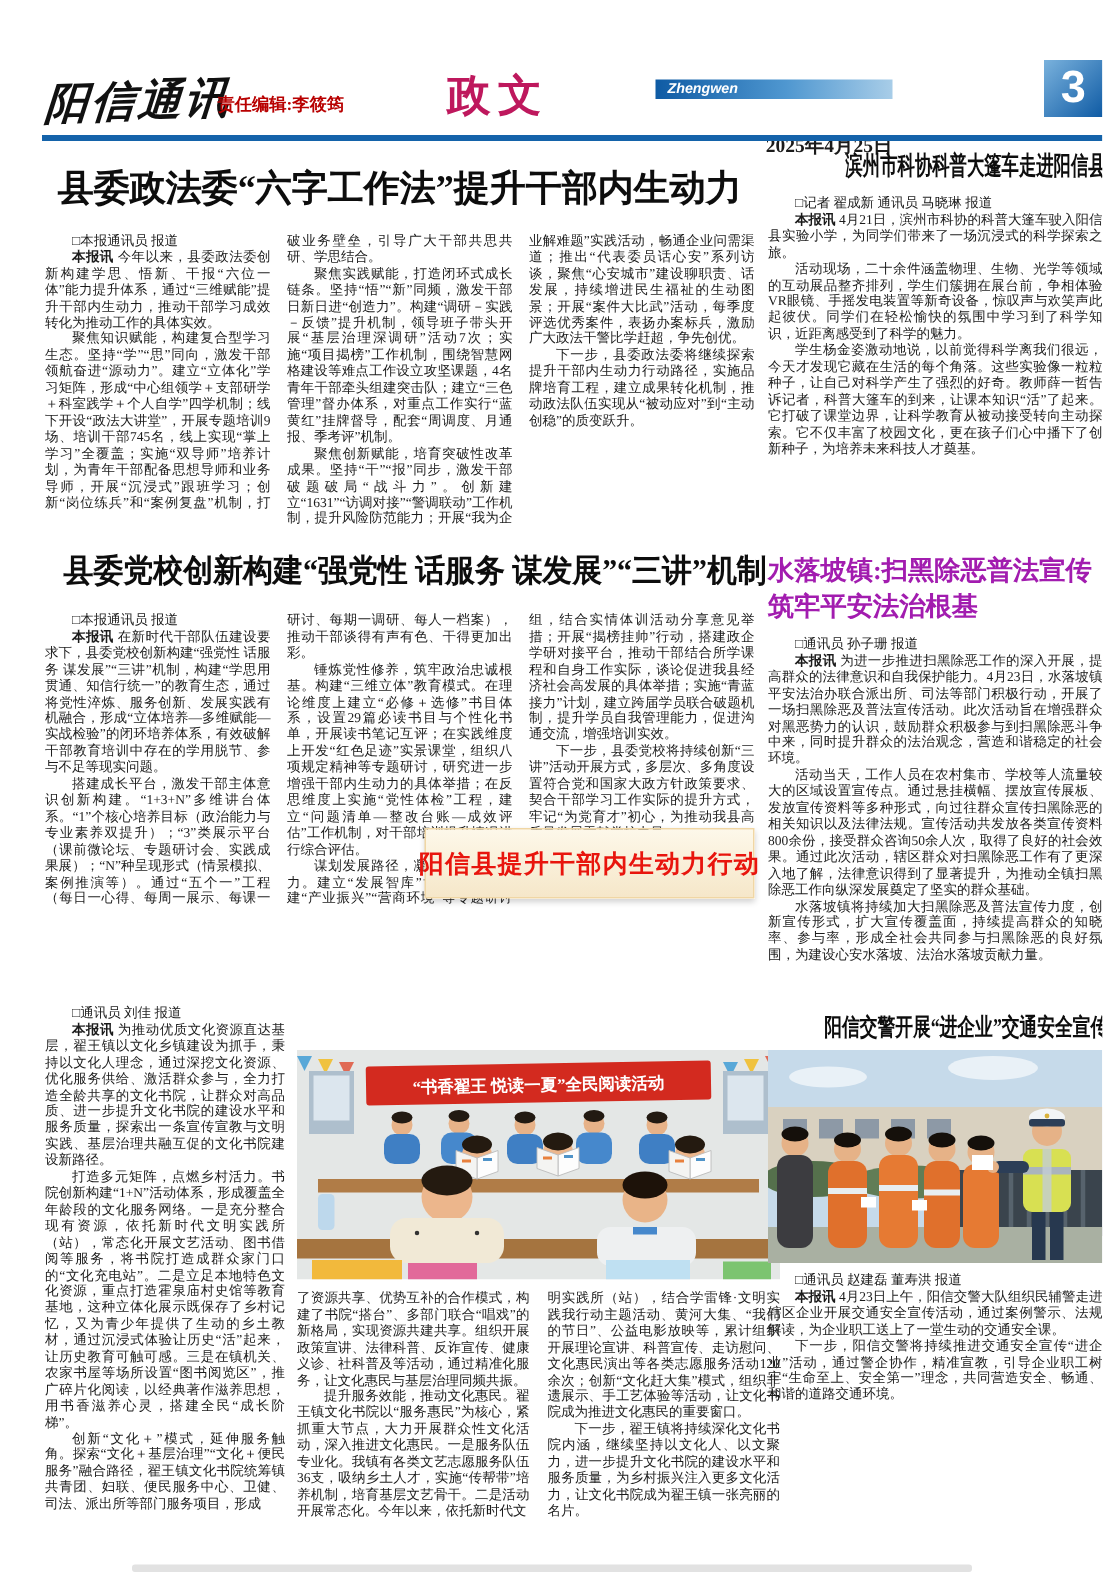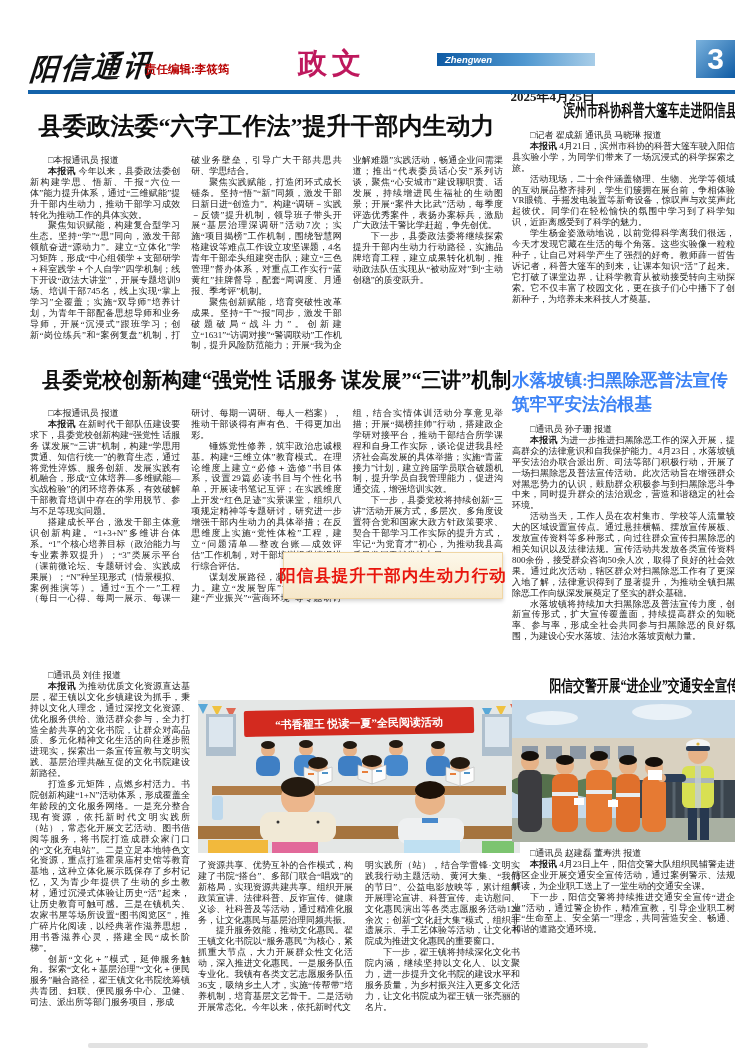--- a/index.html
+++ b/index.html
@@ -87,36 +87,36 @@
       <p><b class="lede">本报讯</b> <span>在新时代干部队伍建设要求下，县委党校创新构建“强党性 话服务 谋发展”“三讲”机制，构建“学思用贯通、知信行统一”的教育生态，通过将党性淬炼、服务创新、发展实践有机融合，形成“立体培养—多维赋能—实战检验”的闭环培养体系，有效破解干部教育培训中存在的学用脱节、参与不足等现实问题。</span></p>
       <p>搭建成长平台，激发干部主体意识创新构建。“1+3+N”多维讲台体系。“1”个核心培养目标（政治能力与专业素养双提升）；“3”类展示平台（课前微论坛、专题研讨会、实践成果展）；“N”种呈现形式（情景模拟、案例推演等）。通过“五个一”工程（每日一心得、每周一展示、每课一研讨、每期一调研、每人一档案），推动干部谈得有声有色、干得更加出彩。</p>
       <p>锤炼党性修养，筑牢政治忠诚根基。构建“三维立体”教育模式。在理论维度上建立“必修＋选修”书目体系，设置29篇必读书目与个性化书单，开展读书笔记互评；在实践维度上开发“红色足迹”实景课堂，组织八项规定精神等专题研讨，研究进一步增强干部内生动力的具体举措；在反思维度上实施“党性体检”工程，建立“问题清单—整改台账—成效评估”工作机制，对干部培训提升情况进行综合评估。</p>
       <p>谋划发展路径，凝聚改革攻坚合力。建立“发展智库”协同机制。组建“产业振兴”“营商环境”等专题研讨组，结合实情体训活动分享意见举措；开展“揭榜挂帅”行动，搭建政企学研对接平台，推动干部结合所学课程和自身工作实际，谈论促进我县经济社会高发展的具体举措；实施“青蓝接力”计划，建立跨届学员联合破题机制，提升学员自我管理能力，促进沟通交流，增强培训实效。</p>
       <p>下一步，县委党校将持续创新“三讲”活动开展方式，多层次、多角度设置符合党和国家大政方针政策要求、契合干部学习工作实际的提升方式，牢记“为党育才”初心，为推动我县高质量发展贡献党校力量。</p>
     </div>
     <div class="abs promo" style="left:253px;top:192px;width:218px;height:45px;">阳信县提升干部内生动力行动</div>
   </section>
 
   <section class="abs" style="left:512px;top:368px;width:223px;">
-    <div style="font-weight:900;font-size:17.5px;line-height:24px;color:#3b82f6;">
+    <div style="font-weight:900;font-size:17.5px;line-height:24px;color:#a21caf;">
       <div>水落坡镇:扫黑除恶普法宣传</div>
       <div>筑牢平安法治根基</div>
     </div>
     <div class="body-txt clip" style="margin-top:8px;height:238px;">
       <p class="byline">□通讯员 孙子珊 报道</p>
       <p><b class="lede">本报讯</b> <span>为进一步推进扫黑除恶工作的深入开展，提高群众的法律意识和自我保护能力。4月23日，水落坡镇平安法治办联合派出所、司法等部门积极行动，开展了一场扫黑除恶及普法宣传活动。此次活动旨在增强群众对黑恶势力的认识，鼓励群众积极参与到扫黑除恶斗争中来，同时提升群众的法治观念，营造和谐稳定的社会环境。</span></p>
       <p>活动当天，工作人员在农村集市、学校等人流量较大的区域设置宣传点。通过悬挂横幅、摆放宣传展板、发放宣传资料等多种形式，向过往群众宣传扫黑除恶的相关知识以及法律法规。宣传活动共发放各类宣传资料800余份，接受群众咨询50余人次，取得了良好的社会效果。通过此次活动，辖区群众对扫黑除恶工作有了更深入地了解，法律意识得到了显著提升，为推动全镇扫黑除恶工作向纵深发展奠定了坚实的群众基础。</p>
       <p>水落坡镇将持续加大扫黑除恶及普法宣传力度，创新宣传形式，扩大宣传覆盖面，持续提高群众的知晓率、参与率，形成全社会共同参与扫黑除恶的良好氛围，为建设心安水落坡、法治水落坡贡献力量。</p>
     </div>
   </section>
 
 
   <div class="abs body-txt clip" style="left:30px;top:670px;width:160px;height:376px;">
     <p class="byline">□通讯员 刘佳 报道</p>
-    <p><b class="lede">本报讯</b> <span>为推动优质文化资源直达基层，翟王镇以文化乡镇建设为抓手，秉持以文化人理念，通过深挖文化资源、优化服务供给、激活群众参与，全力打造全龄共享的文化书院，让群众对高品质、多元化精神文化生活的向往逐步照进现实，探索出一条宣传宣教与文明实践、基层治理共融互促的文化书院建设新路径。</span></p>
+    <p><b class="lede">本报讯</b> <span>为推动优质文化资源直达基层，翟王镇以文化乡镇建设为抓手，秉持以文化人理念，通过深挖文化资源、优化服务供给、激活群众参与，全力打造全龄共享的文化书院，让群众对高品质、进一步提升文化书院的建设水平和服务质量，探索出一条宣传宣教与文明实践、基层治理共融互促的文化书院建设新路径。</span></p>
     <p>打造多元矩阵，点燃乡村活力。书院创新构建“1+N”活动体系，形成覆盖全年龄段的文化服务网络。一是充分整合现有资源，依托新时代文明实践所（站），常态化开展文艺活动、图书借阅等服务，将书院打造成群众家门口的“文化充电站”。二是立足本地特色文化资源，重点打造霍泉庙村史馆等教育基地，这种立体化展示既保存了乡村记忆，又为青少年提供了生动的乡土教材，通过沉浸式体验让历史“活”起来，让历史教育可触可感。三是在镇机关、农家书屋等场所设置“图书阅览区”，推广碎片化阅读，以经典著作滋养思想，用书香滋养心灵，搭建全民“成长阶梯”。</p>
     <p>创新“文化＋”模式，延伸服务触角。探索“文化＋基层治理”“文化＋便民服务”融合路径，翟王镇文化书院统筹镇共青团、妇联、便民服务中心、卫健、司法、派出所等部门服务项目，形成</p>
   </div>
 
   <svg class="abs photo" style="left:198px;top:700px;" width="322" height="153" viewBox="0 0 322 153">
     <defs>
       <g id="book">
         <path d="M0 0 L14 -5 V9 L0 14 Z" fill="#fdfdfd" stroke="#bbb" stroke-width=".6"></path>
         <path d="M0 0 L-14 -5 V9 L0 14 Z" fill="#f4f4f2" stroke="#bbb" stroke-width=".6"></path>
         <rect x="-10" y="1" width="6" height="2" fill="#e8803c"></rect>

